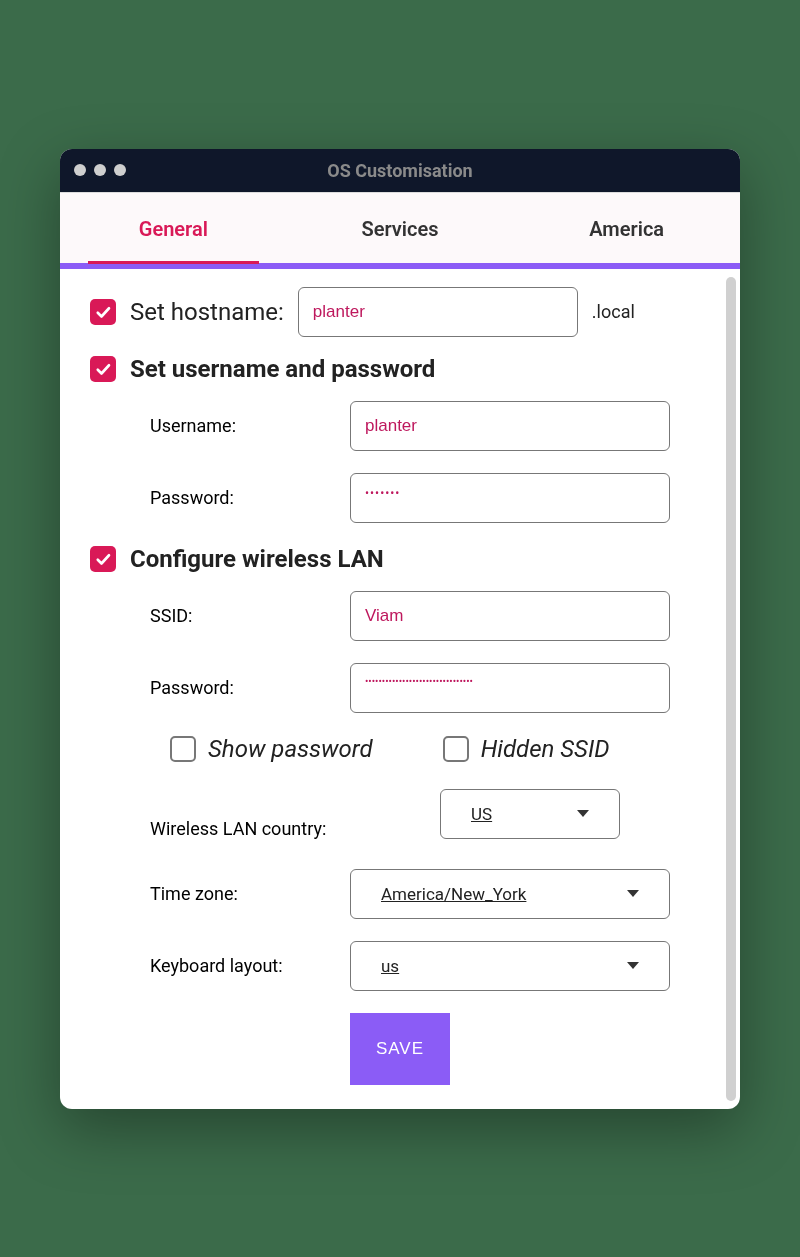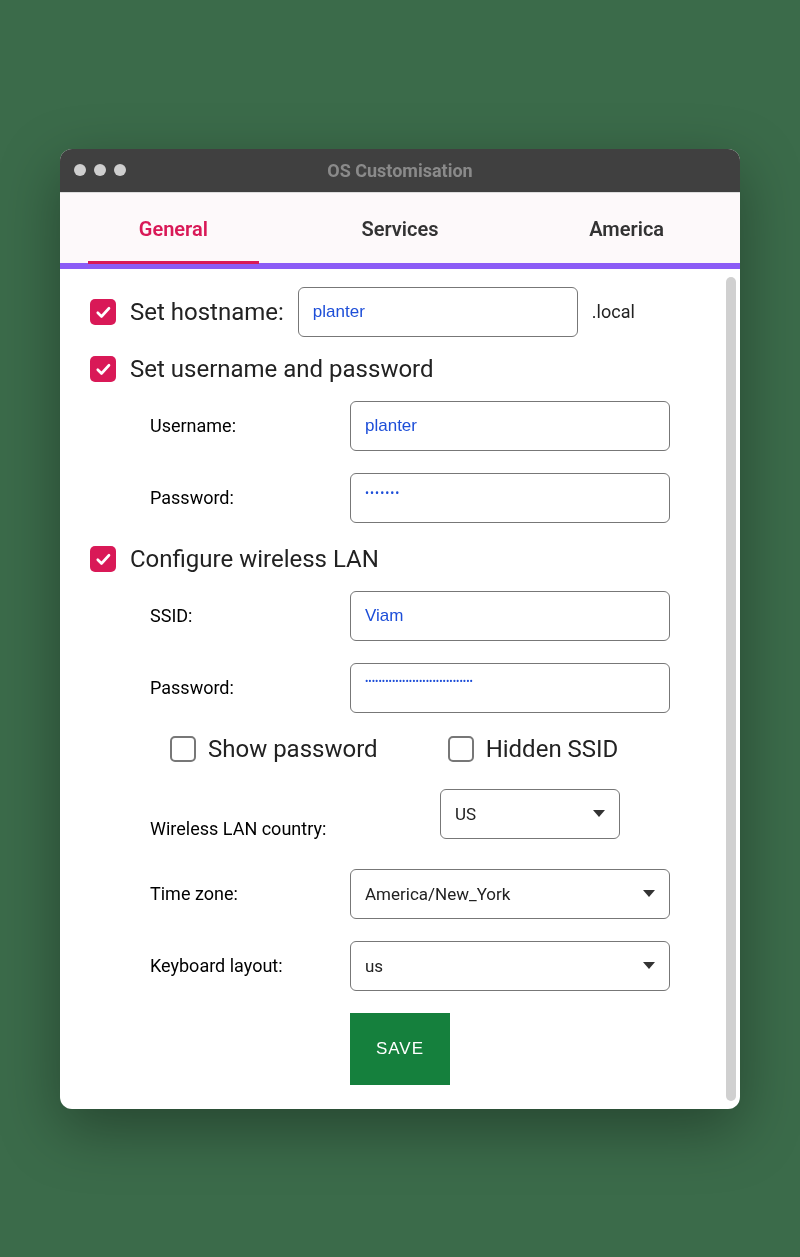--- a/index.html
+++ b/index.html
@@ -19,21 +19,21 @@
     .window {
       width: 680px;
       background: #fff;
       border-radius: 12px;
       box-shadow: 0 20px 60px rgba(0,0,0,0.35);
       overflow: hidden;
       display: flex;
       flex-direction: column;
     }
     .titlebar {
-      background: #404040;
+      background: #0f172a;
       height: 44px;
       display: flex;
       align-items: center;
       position: relative;
       border-bottom: 1px solid #ddd;
     }
     .traffic-lights {
       position: absolute;
       left: 14px;
       display: flex;
@@ -127,21 +127,21 @@
     }
     .label {
       font-size: 24px;
       color: #222;
     }
     .text-input {
       border: 1px solid #777;
       border-radius: 6px;
       padding: 12px 14px;
       font-size: 17px;
-      color: #1d4ed8;
+      color: #be185d;
       background: #fff;
       height: 50px;
     }
     .password-dots {
       letter-spacing: 1px;
       font-size: 12px;
     }
     .indent {
       padding-left: 60px;
     }
@@ -162,66 +162,69 @@
     .field-input-wrap {
       flex: 1;
       max-width: 320px;
     }
     .field-input-wrap .text-input {
       width: 100%;
     }
     .select {
       border: 1px solid #777;
       border-radius: 6px;
-      padding: 12px 14px;
+      padding: 12px 30px;
       font-size: 17px;
       color: #222;
       background: #fff;
       height: 50px;
       display: flex;
       align-items: center;
       justify-content: space-between;
       cursor: pointer;
+      text-decoration: underline;
     }
     .select .caret {
       border-left: 6px solid transparent;
       border-right: 6px solid transparent;
       border-top: 7px solid #333;
     }
     .sub-checks {
       display: flex;
       gap: 70px;
       margin-bottom: 26px;
+      font-style: italic;
     }
     .sub-check {
       display: flex;
       align-items: center;
       gap: 12px;
     }
     .wlan-country-row {
       display: flex;
       align-items: flex-end;
       margin-bottom: 30px;
     }
     .wlan-country-row .field-label {
       width: 290px;
     }
     .wlan-country-row .select {
       width: 180px;
     }
     .section-gap {
       margin-top: 12px;
+      font-weight: bold;
     }
     .save-row {
       display: flex;
       justify-content: center;
       margin-top: 10px;
     }
     .save-btn {
-      background: #15803d;
+      background: #8b5cf6;
       color: #fff;
       border: none;
       border-radius: 0;
       padding: 26px 26px;
       font-size: 17px;
       letter-spacing: 1px;
       font-weight: 500;
       cursor: pointer;
     }
     .suffix {

